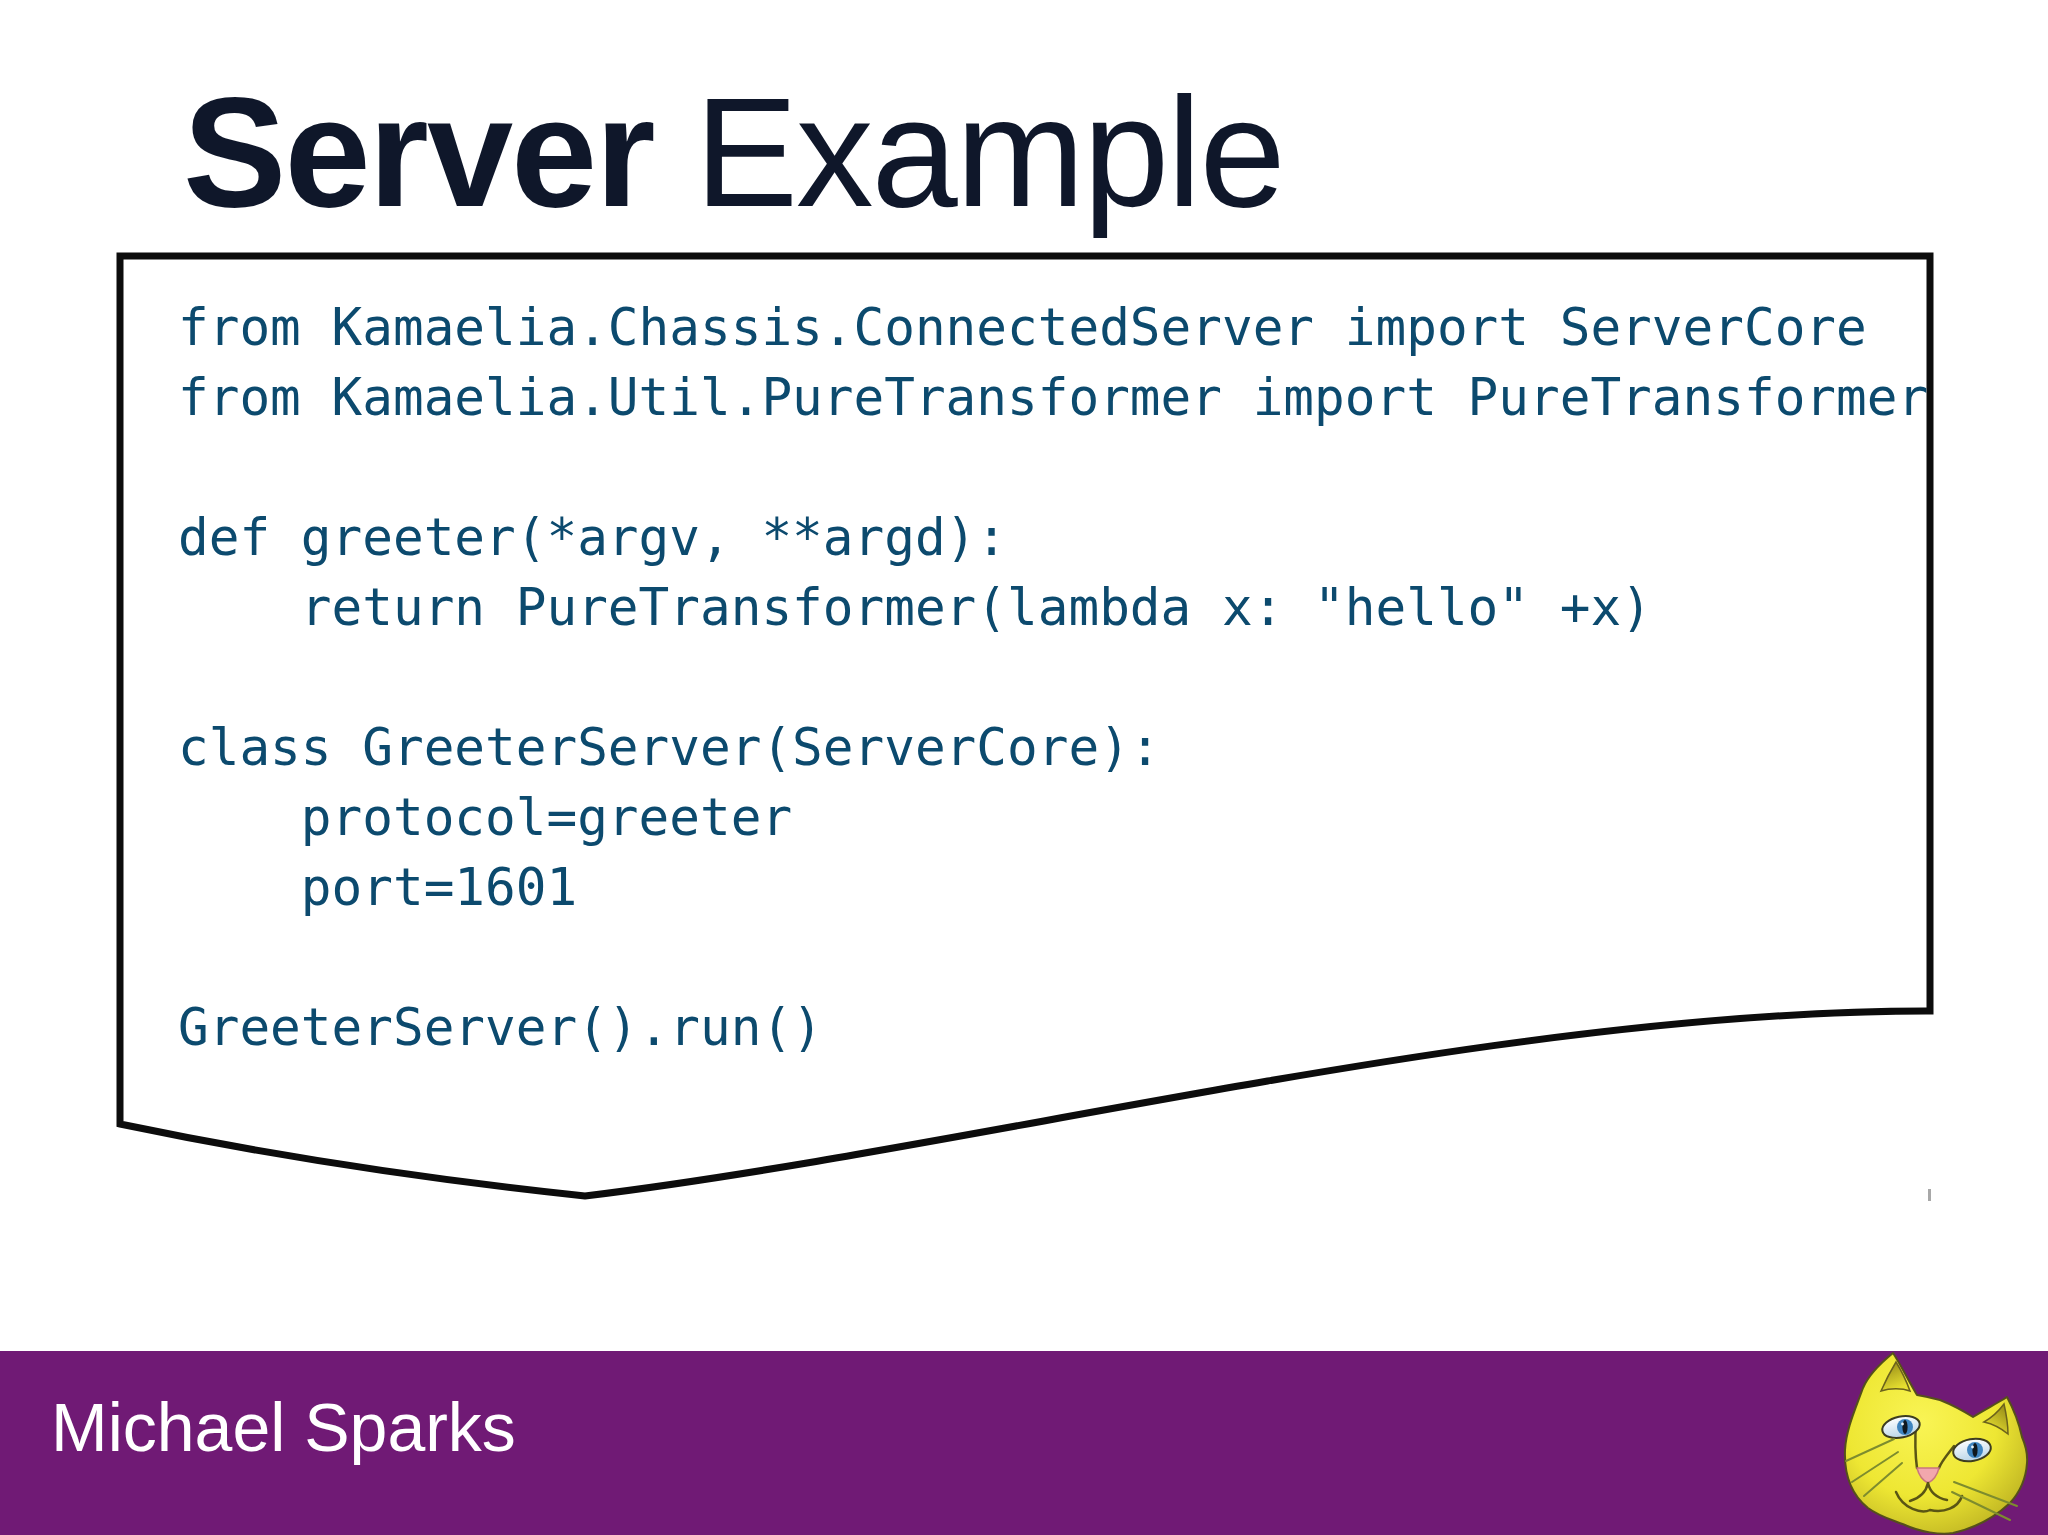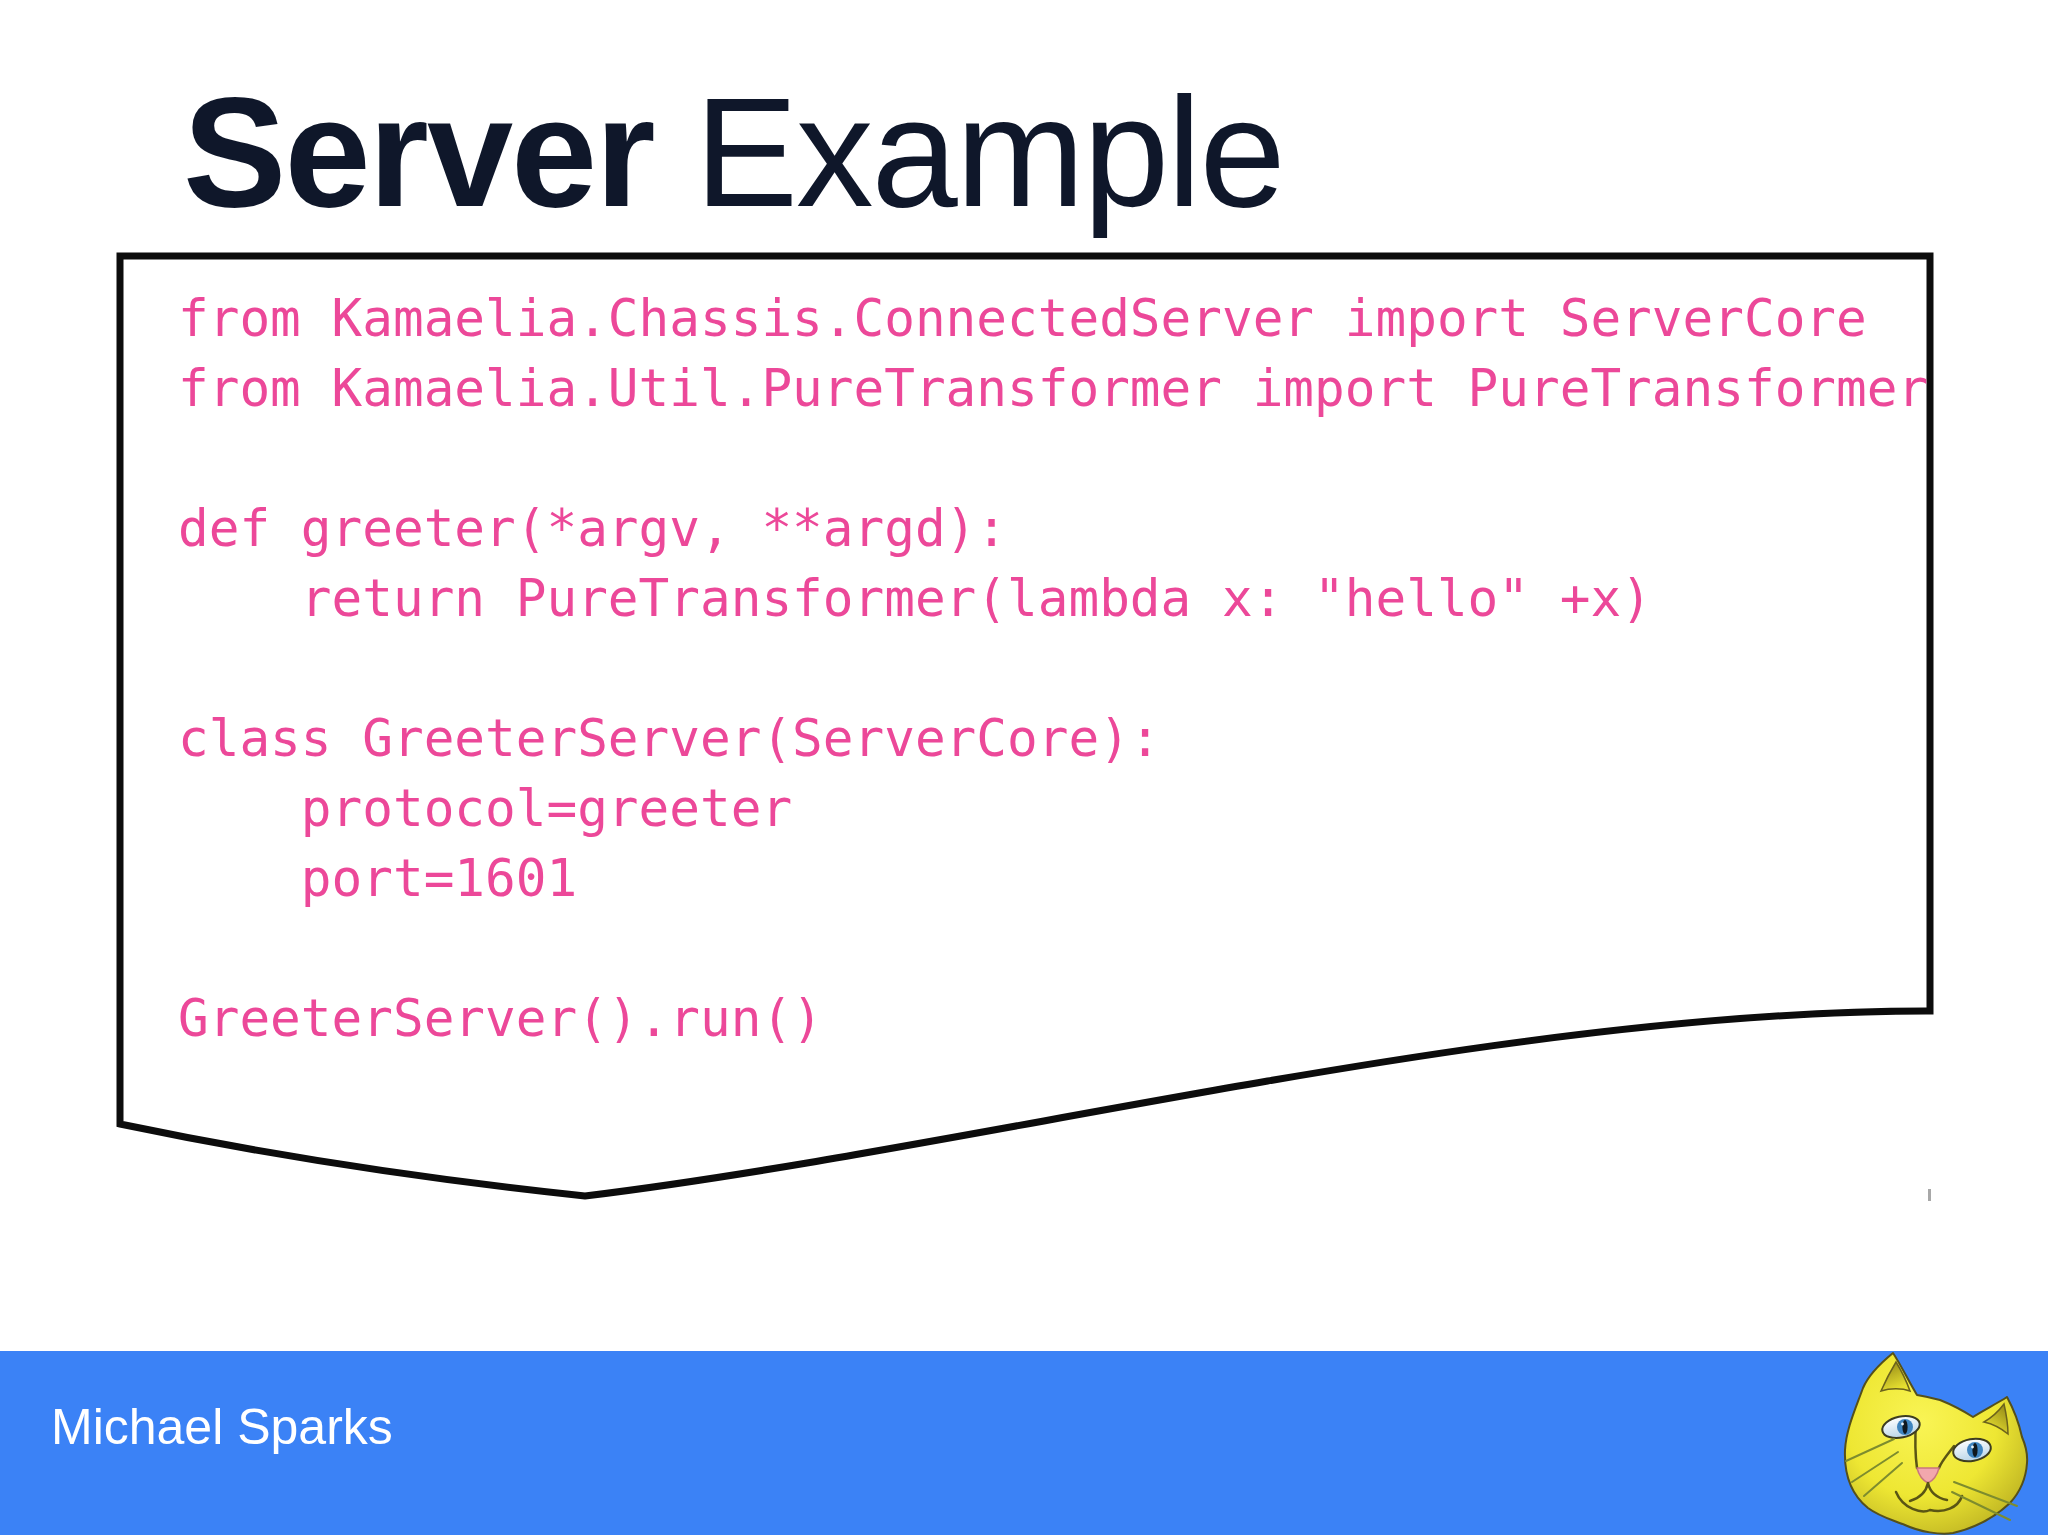--- a/index.html
+++ b/index.html
@@ -9,32 +9,32 @@
   }
   .slide{position:absolute;inset:0;}
   .title{
     position:absolute;left:183px;top:64px;margin:0;
     font-size:155px;line-height:178px;letter-spacing:-2px;
     color:#0f172a;font-weight:normal;white-space:nowrap;
   }
   .title .t-bold{font-weight:bold;}
   .boxsvg{position:absolute;left:0;top:0;width:2048px;height:1535px;}
   .code{
-    position:absolute;left:178px;top:284px;margin:0;
+    position:absolute;left:178px;top:293px;margin:0;
     font-family:"DejaVu Sans Mono","Liberation Mono",monospace;
-    font-size:51px;line-height:70px;color:#ec4899;white-space:pre;
+    font-size:51px;line-height:70px;color:#0c4a6e;white-space:pre;
   }
   .stray-tick{
     position:absolute;left:1928px;top:1189px;width:3px;height:12px;
     background:#a8a8a8;
   }
   .footer{
     position:absolute;left:0;top:1351px;width:2048px;height:184px;
-    background:#3b82f6;color:#ffffff;box-sizing:border-box;
-    padding:45px 0 0 51px;font-size:50px;line-height:63px;
+    background:#701a75;color:#ffffff;box-sizing:border-box;
+    padding:45px 0 0 51px;font-size:68px;line-height:63px;
   }
   .cat{position:absolute;left:1810px;top:1320px;width:238px;height:215px;}
 </style>
 </head>
 <body>
 
 <div class="slide">
 
   <h1 class="title"><span class="t-bold">Server</span><span> Example</span></h1>
 

